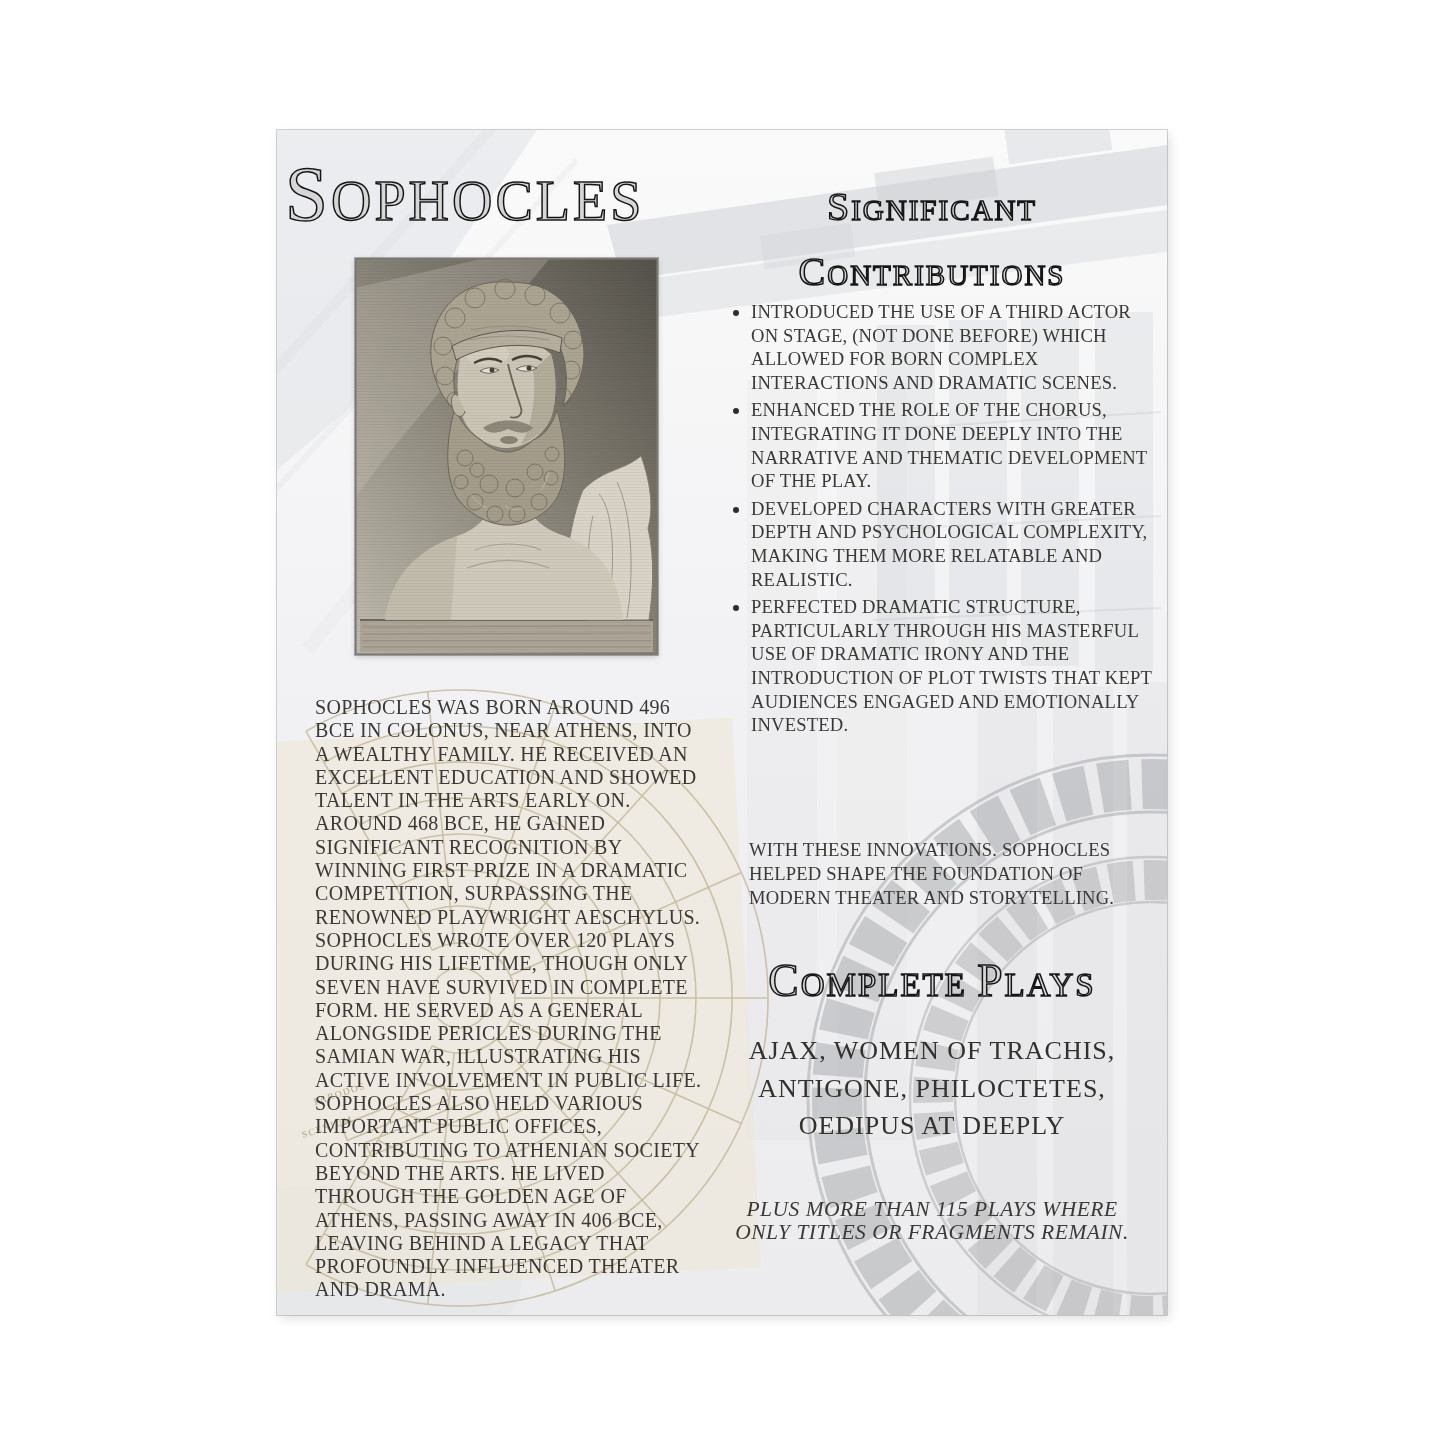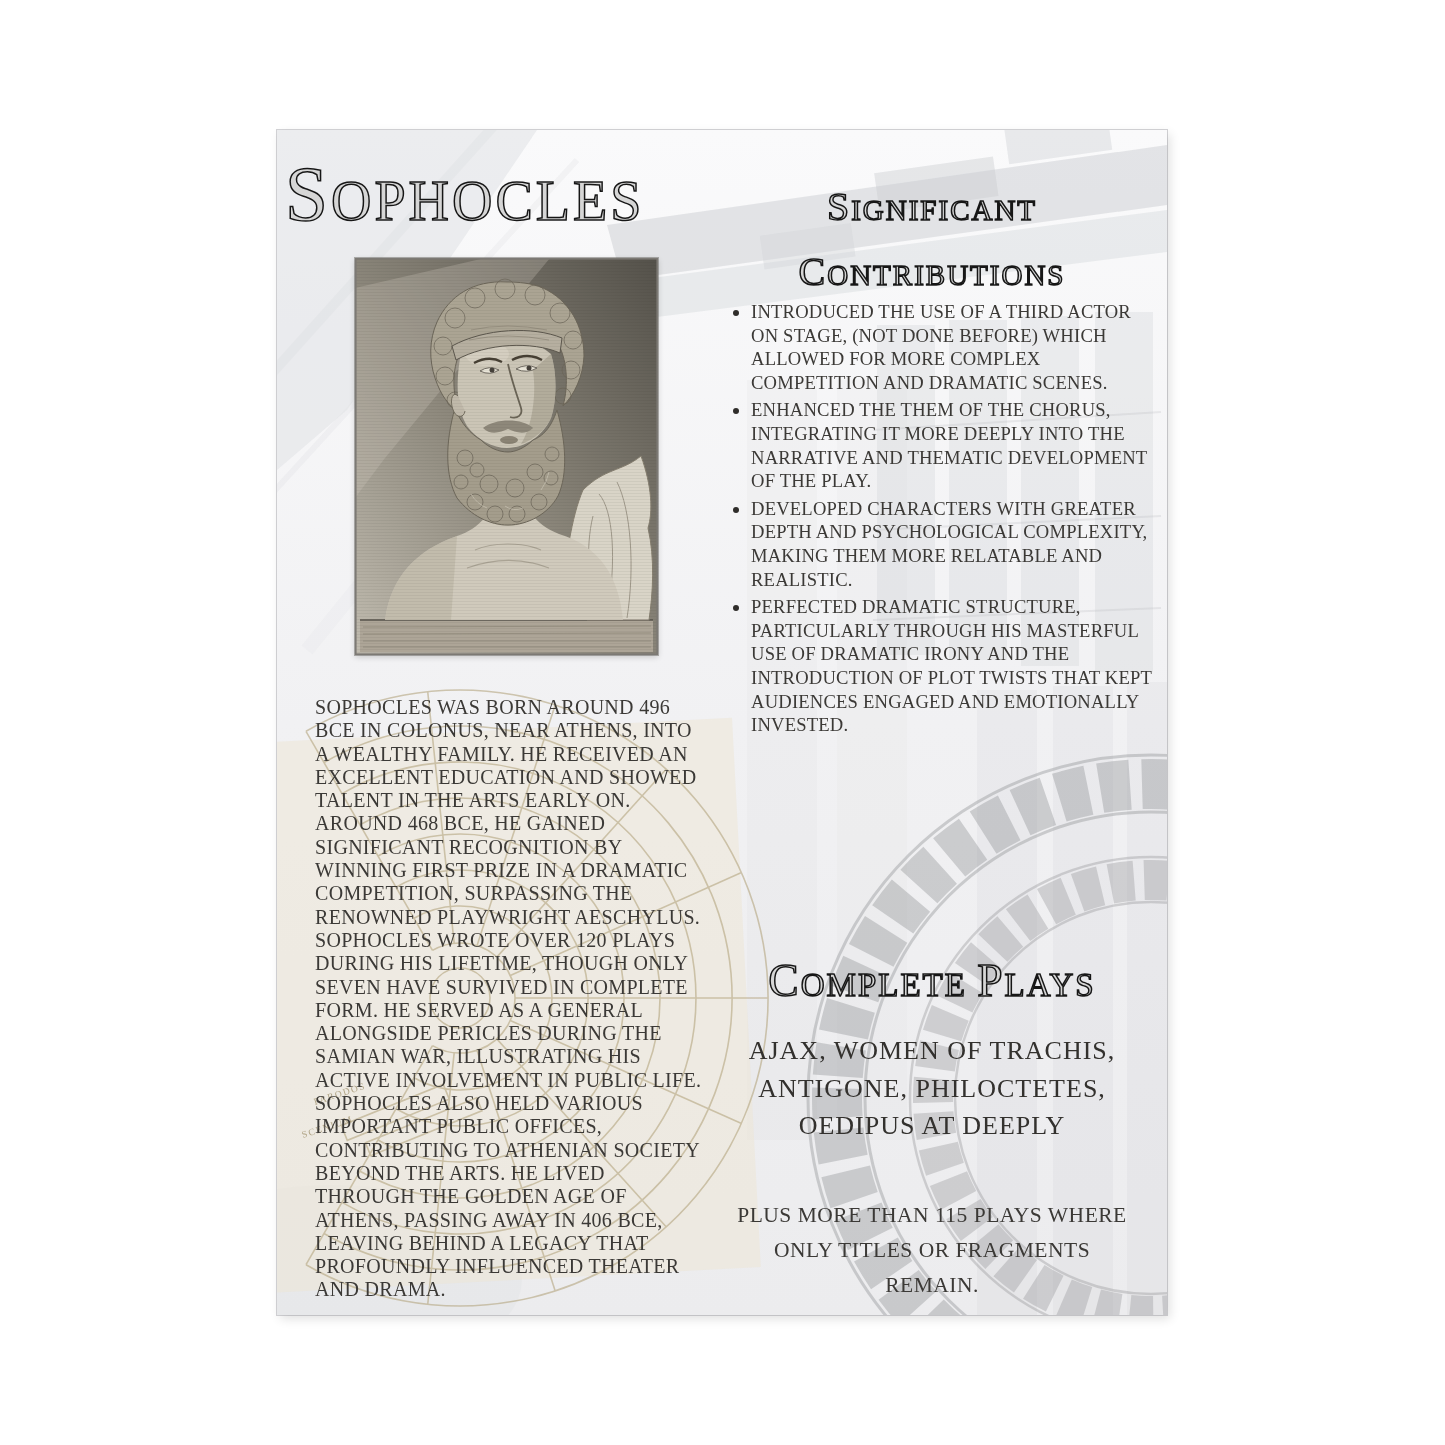--- a/index.html
+++ b/index.html
@@ -56,21 +56,21 @@
   .plays-heading {
     position:absolute; left:438px; top:824px; width:434px; text-align:center;
     font-size:33px; letter-spacing:2px; white-space:nowrap;
   }
   .plays-list {
     position:absolute; left:438px; top:902px; width:434px; text-align:center;
     font-weight:400; font-size:26px; line-height:37.5px; letter-spacing:1px; color:#33312e;
   }
   .plays-note {
     position:absolute; left:458px; top:1068px; width:394px; text-align:center;
-    font-size:21.5px; line-height:35px; letter-spacing:.5px; color:#3b3936;
+    font-size:21.5px; line-height:23px; letter-spacing:.5px; color:#3b3936;font-style:italic;
   }
 </style>
 </head>
 <body>
 
 <div class="page">
   <div class="poster">
 
     <svg class="bg-art" viewBox="0 0 890 1185" xmlns="http://www.w3.org/2000/svg" aria-hidden="true">
       <defs>
@@ -275,27 +275,28 @@
 
       <div class="bio">SOPHOCLES WAS BORN AROUND 496 BCE IN COLONUS, NEAR ATHENS, INTO A WEALTHY FAMILY. HE RECEIVED AN EXCELLENT EDUCATION AND SHOWED TALENT IN THE ARTS EARLY ON. AROUND 468 BCE, HE GAINED SIGNIFICANT RECOGNITION BY WINNING FIRST PRIZE IN A DRAMATIC COMPETITION, SURPASSING THE RENOWNED PLAYWRIGHT AESCHYLUS. SOPHOCLES WROTE OVER 120 PLAYS DURING HIS LIFETIME, THOUGH ONLY SEVEN HAVE SURVIVED IN COMPLETE FORM. HE SERVED AS A GENERAL ALONGSIDE PERICLES DURING THE SAMIAN WAR, ILLUSTRATING HIS ACTIVE INVOLVEMENT IN PUBLIC LIFE. SOPHOCLES ALSO HELD VARIOUS IMPORTANT PUBLIC OFFICES, CONTRIBUTING TO ATHENIAN SOCIETY BEYOND THE ARTS. HE LIVED THROUGH THE GOLDEN AGE OF ATHENS, PASSING AWAY IN 406 BCE, LEAVING BEHIND A LEGACY THAT PROFOUNDLY INFLUENCED THEATER AND DRAMA.</div>
 
       <div class="contrib-heading engraved">
         <span class="hline"><span class="sc-big">S</span>IGNIFICANT</span>
         <span class="hline"><span class="sc-big">C</span>ONTRIBUTIONS</span>
       </div>
 
       <div class="bullets">
         <ul>
-          <li>INTRODUCED THE USE OF A THIRD ACTOR ON STAGE, (NOT DONE BEFORE) WHICH ALLOWED FOR MORE COMPLEX COMPETITION AND DRAMATIC SCENES.</li>
-          <li>ENHANCED THE THEM OF THE CHORUS, INTEGRATING IT MORE DEEPLY INTO THE NARRATIVE AND THEMATIC DEVELOPMENT OF THE PLAY.</li>
+          <li>INTRODUCED THE USE OF A THIRD ACTOR ON STAGE, (NOT DONE BEFORE) WHICH ALLOWED FOR BORN COMPLEX INTERACTIONS AND DRAMATIC SCENES.</li>
+          <li>ENHANCED THE ROLE OF THE CHORUS, INTEGRATING IT DONE DEEPLY INTO THE NARRATIVE AND THEMATIC DEVELOPMENT OF THE PLAY.</li>
           <li>DEVELOPED CHARACTERS WITH GREATER DEPTH AND PSYCHOLOGICAL COMPLEXITY, MAKING THEM MORE RELATABLE AND REALISTIC.</li>
           <li>PERFECTED DRAMATIC STRUCTURE, PARTICULARLY THROUGH HIS MASTERFUL USE OF DRAMATIC IRONY AND THE INTRODUCTION OF PLOT TWISTS THAT KEPT AUDIENCES ENGAGED AND EMOTIONALLY INVESTED.</li>
         </ul>
       </div>
 
+      <div class="closing">WITH THESE INNOVATIONS. SOPHOCLES HELPED SHAPE THE FOUNDATION OF MODERN THEATER AND STORYTELLING.</div>
 
       <div class="plays-heading engraved"><span class="sc-big">C</span>OMPLETE <span class="sc-big">P</span>LAYS</div>
 
       <div class="plays-list">
         <div>AJAX, WOMEN OF TRACHIS,</div>
         <div>ANTIGONE, PHILOCTETES,</div>
         <div>OEDIPUS AT DEEPLY</div>
       </div>
 
       <div class="plays-note">PLUS MORE THAN 115 PLAYS WHERE ONLY TITLES OR FRAGMENTS REMAIN.</div>

